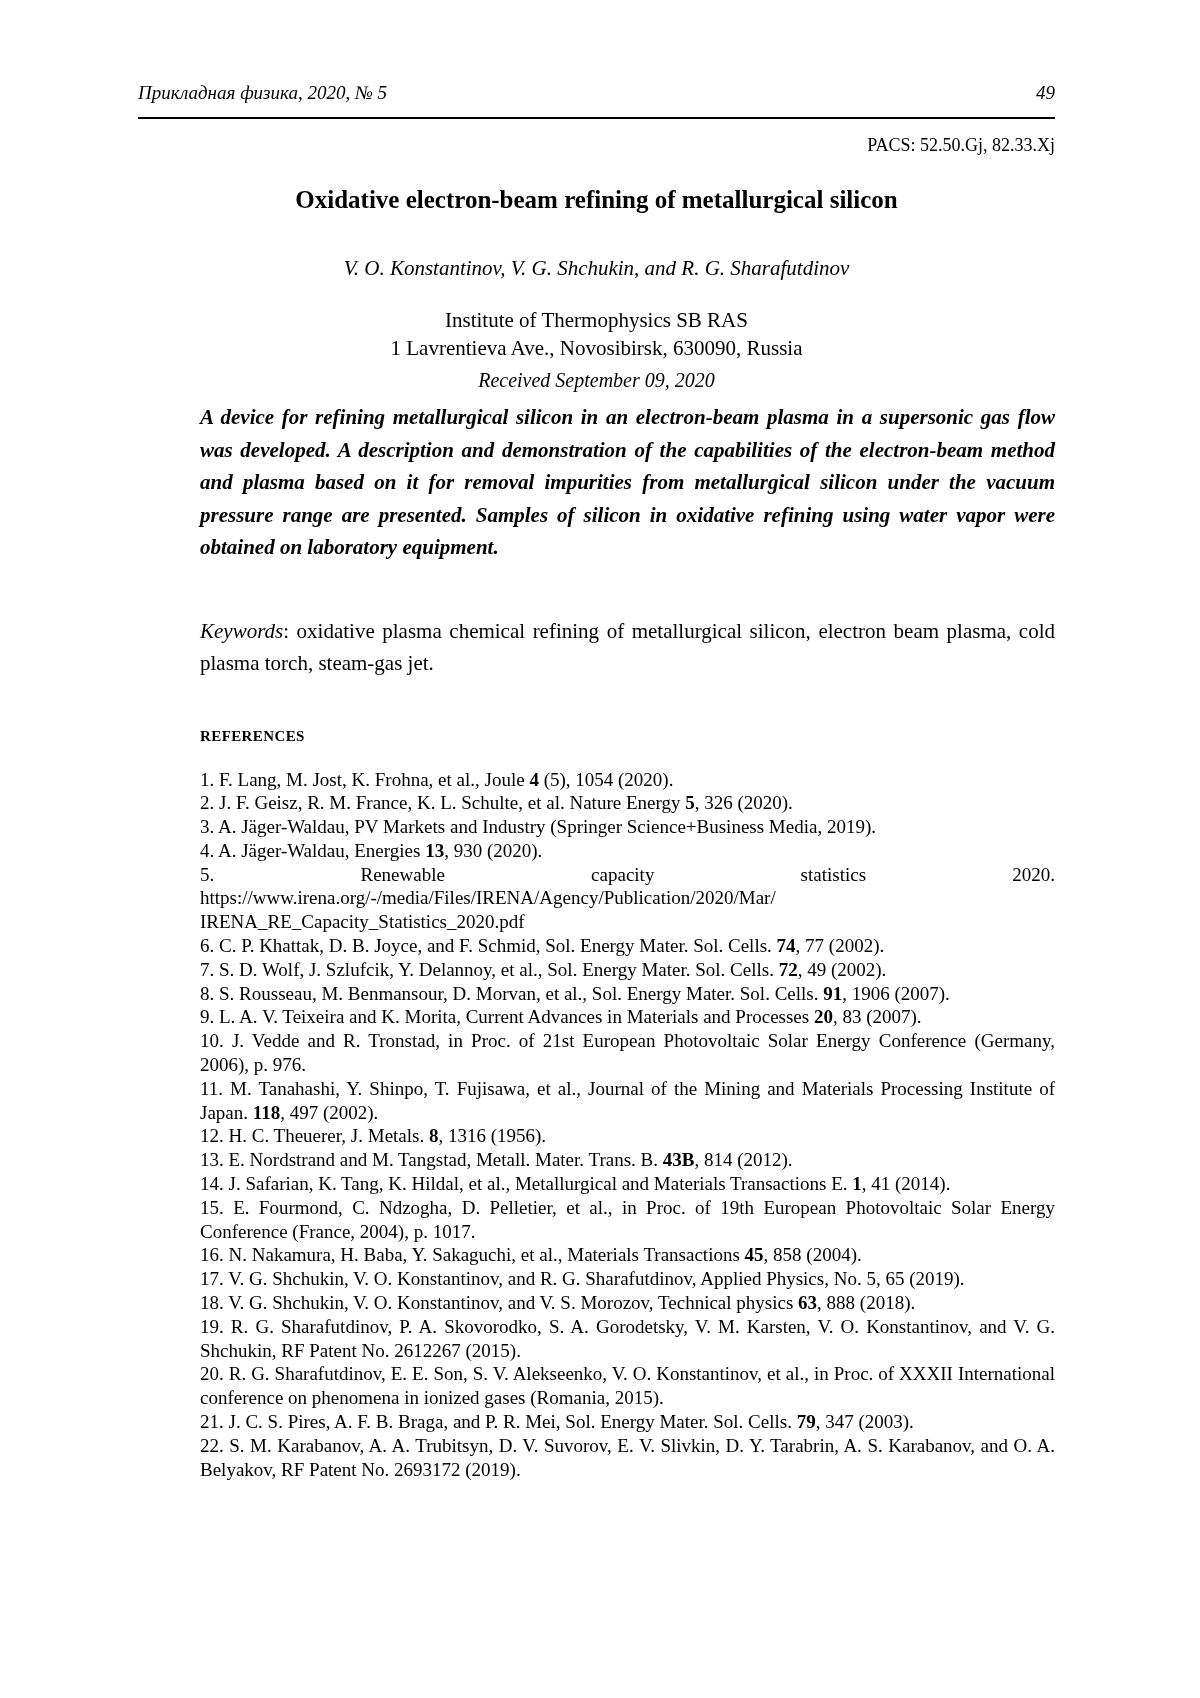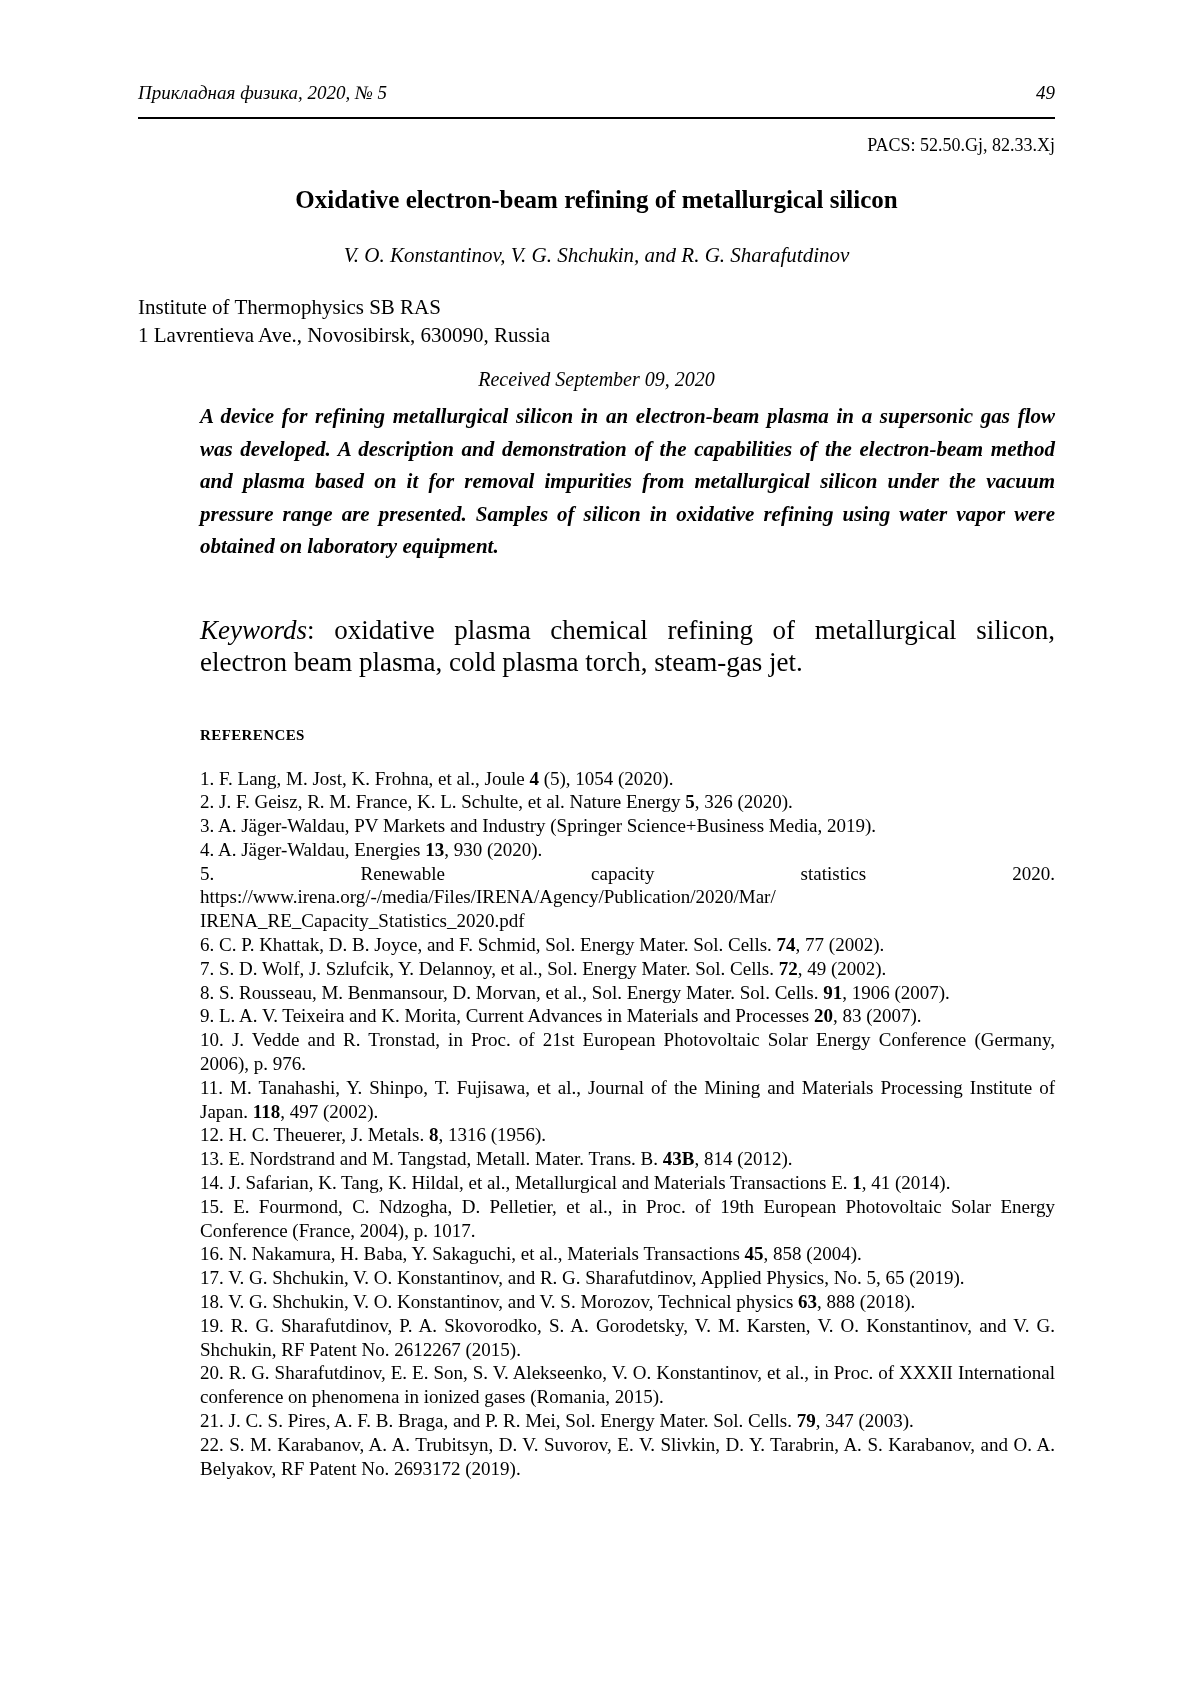--- a/index.html
+++ b/index.html
@@ -40,46 +40,46 @@
     font-weight: bold;
     font-size: 25px;
     line-height: 30px;
     margin-top: 27px;
   }
   .authors {
     text-align: center;
     font-style: italic;
     font-size: 21px;
     line-height: 26px;
-    margin-top: 27px;
+    margin-top: 40px;
   }
   .affiliation {
-    text-align: left;
+    text-align: center;
     font-size: 21px;
     line-height: 28px;
     margin-top: 25px;
   }
   .received {
     text-align: center;
     font-style: italic;
     font-size: 20px;
     line-height: 25px;
-    margin-top: 18px;
+    margin-top: 6px;
   }
   .body-indent { margin-left: 62px; }
   .abstract {
     font-weight: bold;
     font-style: italic;
     font-size: 21px;
     line-height: 32.5px;
     text-align: justify;
     margin-top: 8px;
   }
   .keywords {
-    font-size: 27px;
+    font-size: 21px;
     line-height: 32px;
     text-align: justify;
     margin-top: 51px;
   }
   .kw-label { font-style: italic; }
   .refs-heading {
     font-weight: bold;
     font-size: 15px;
     line-height: 23px;
     letter-spacing: 0.4px;

